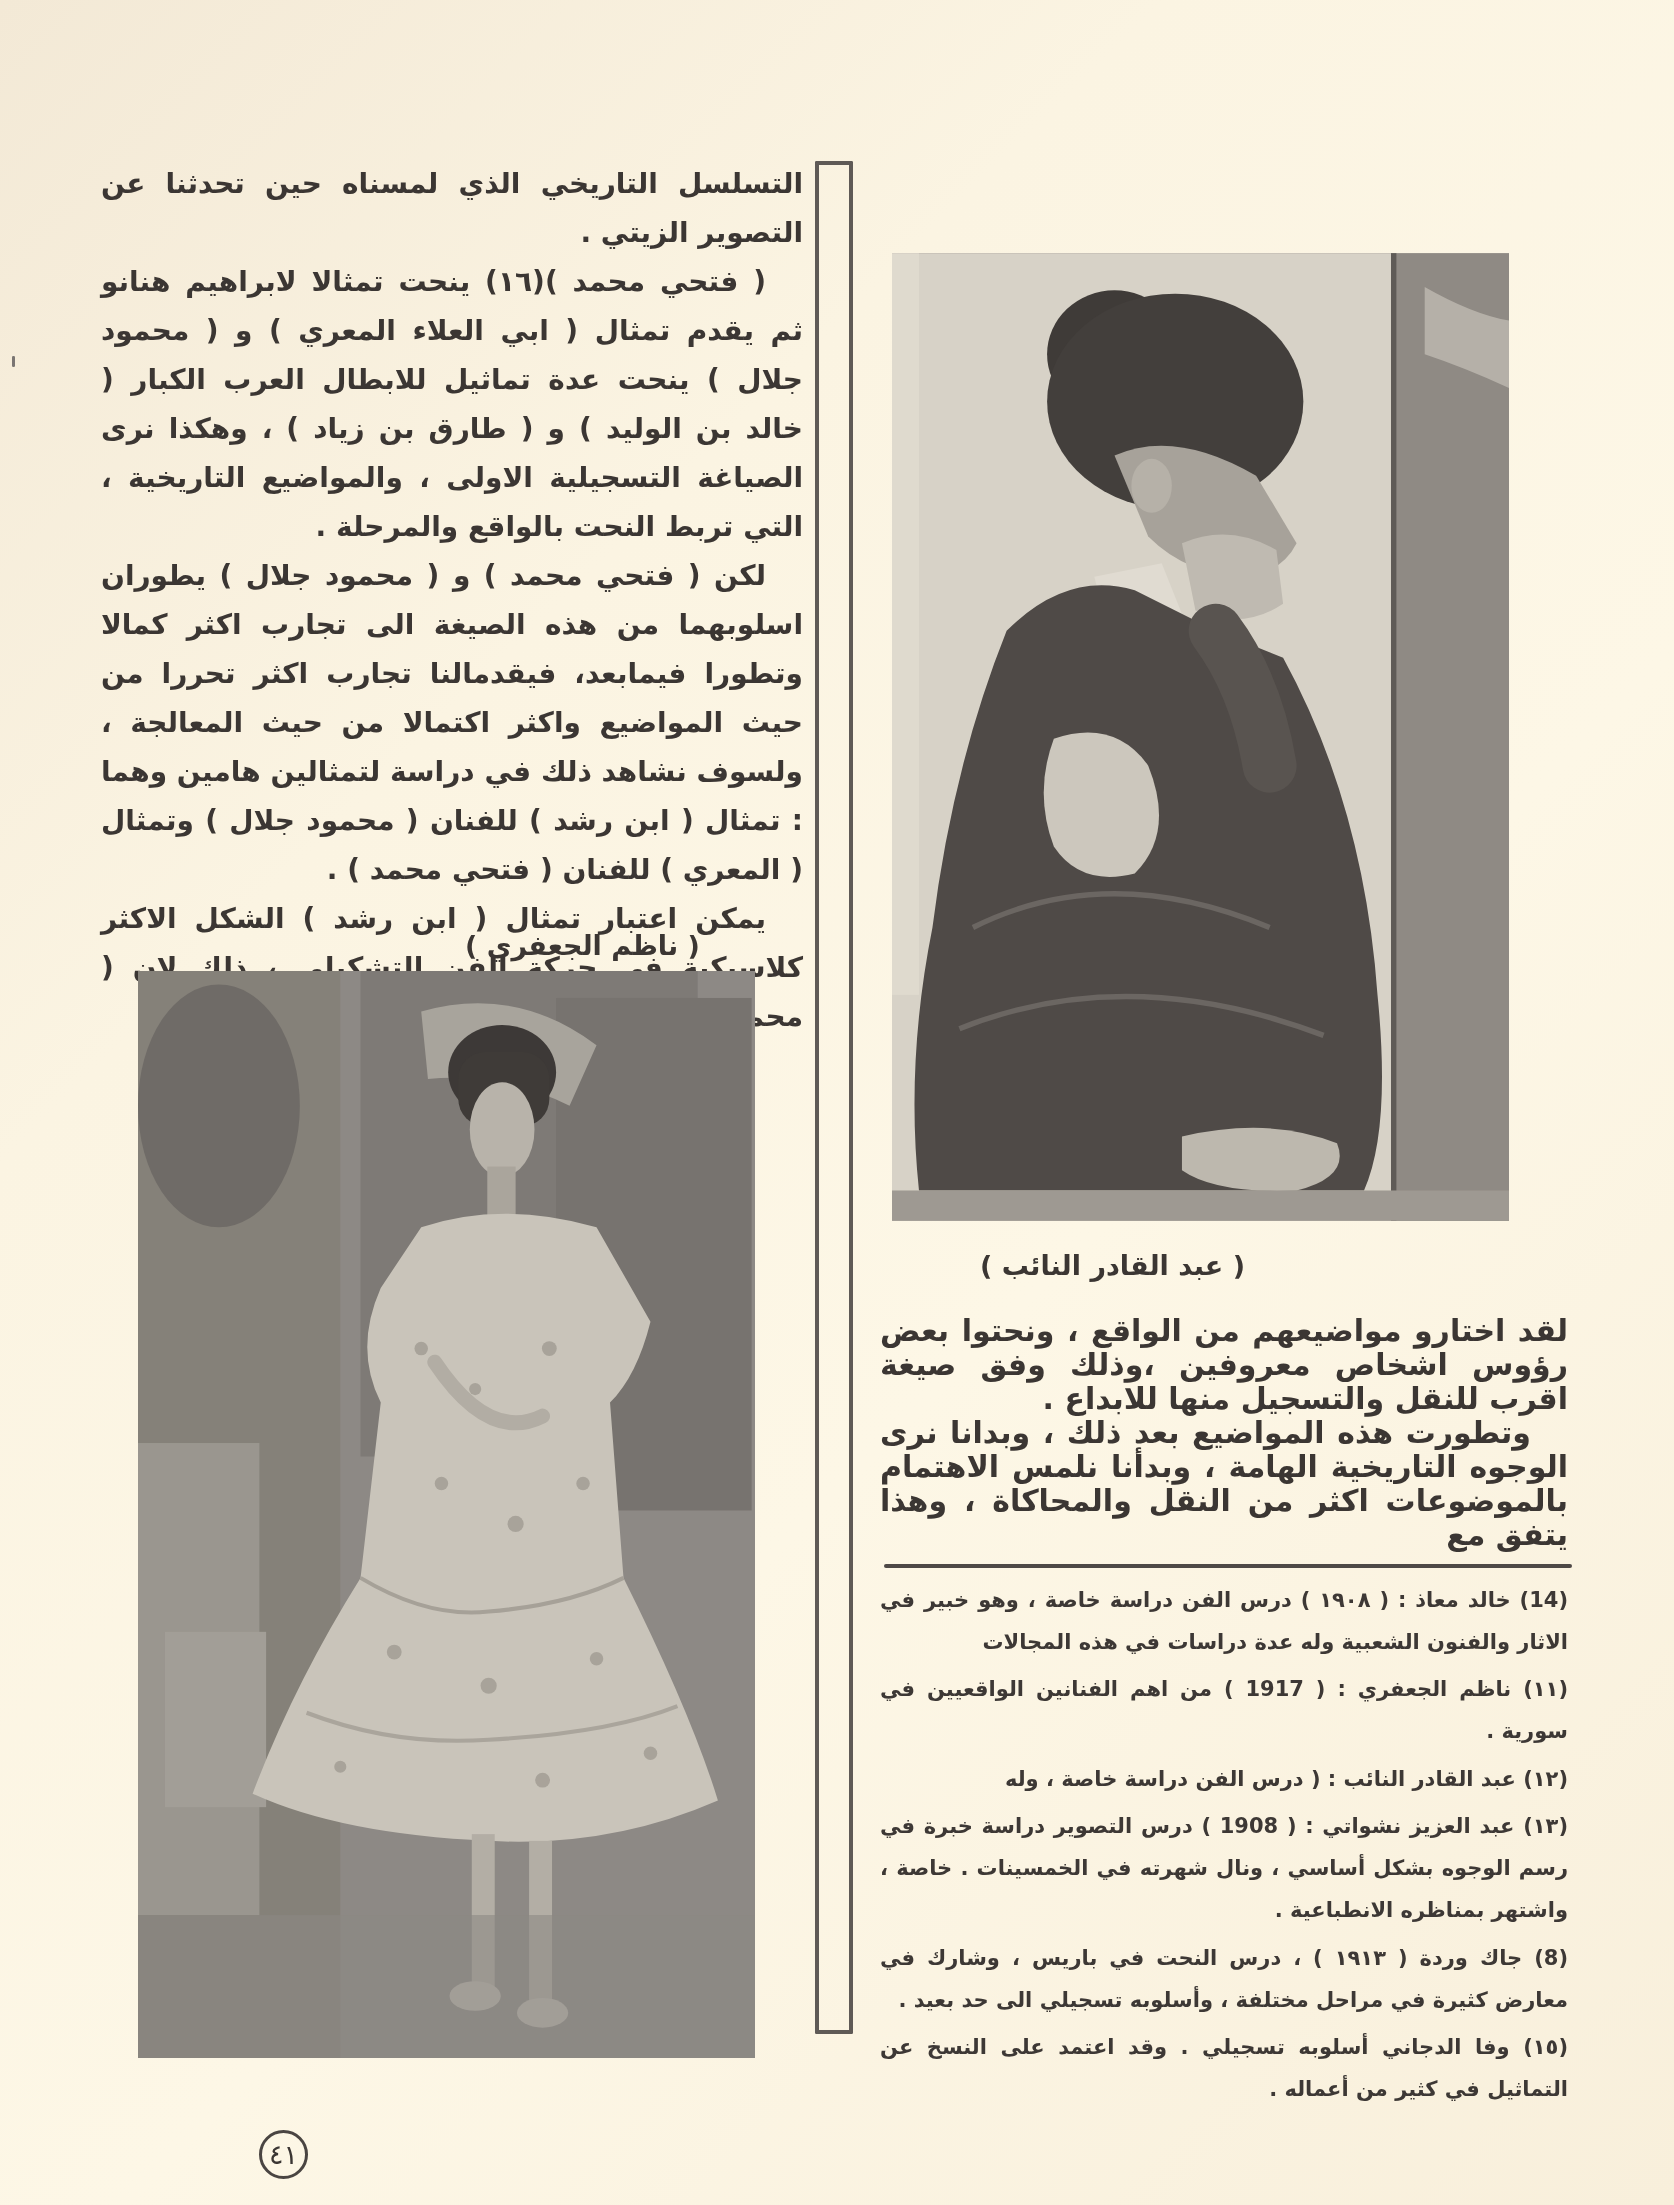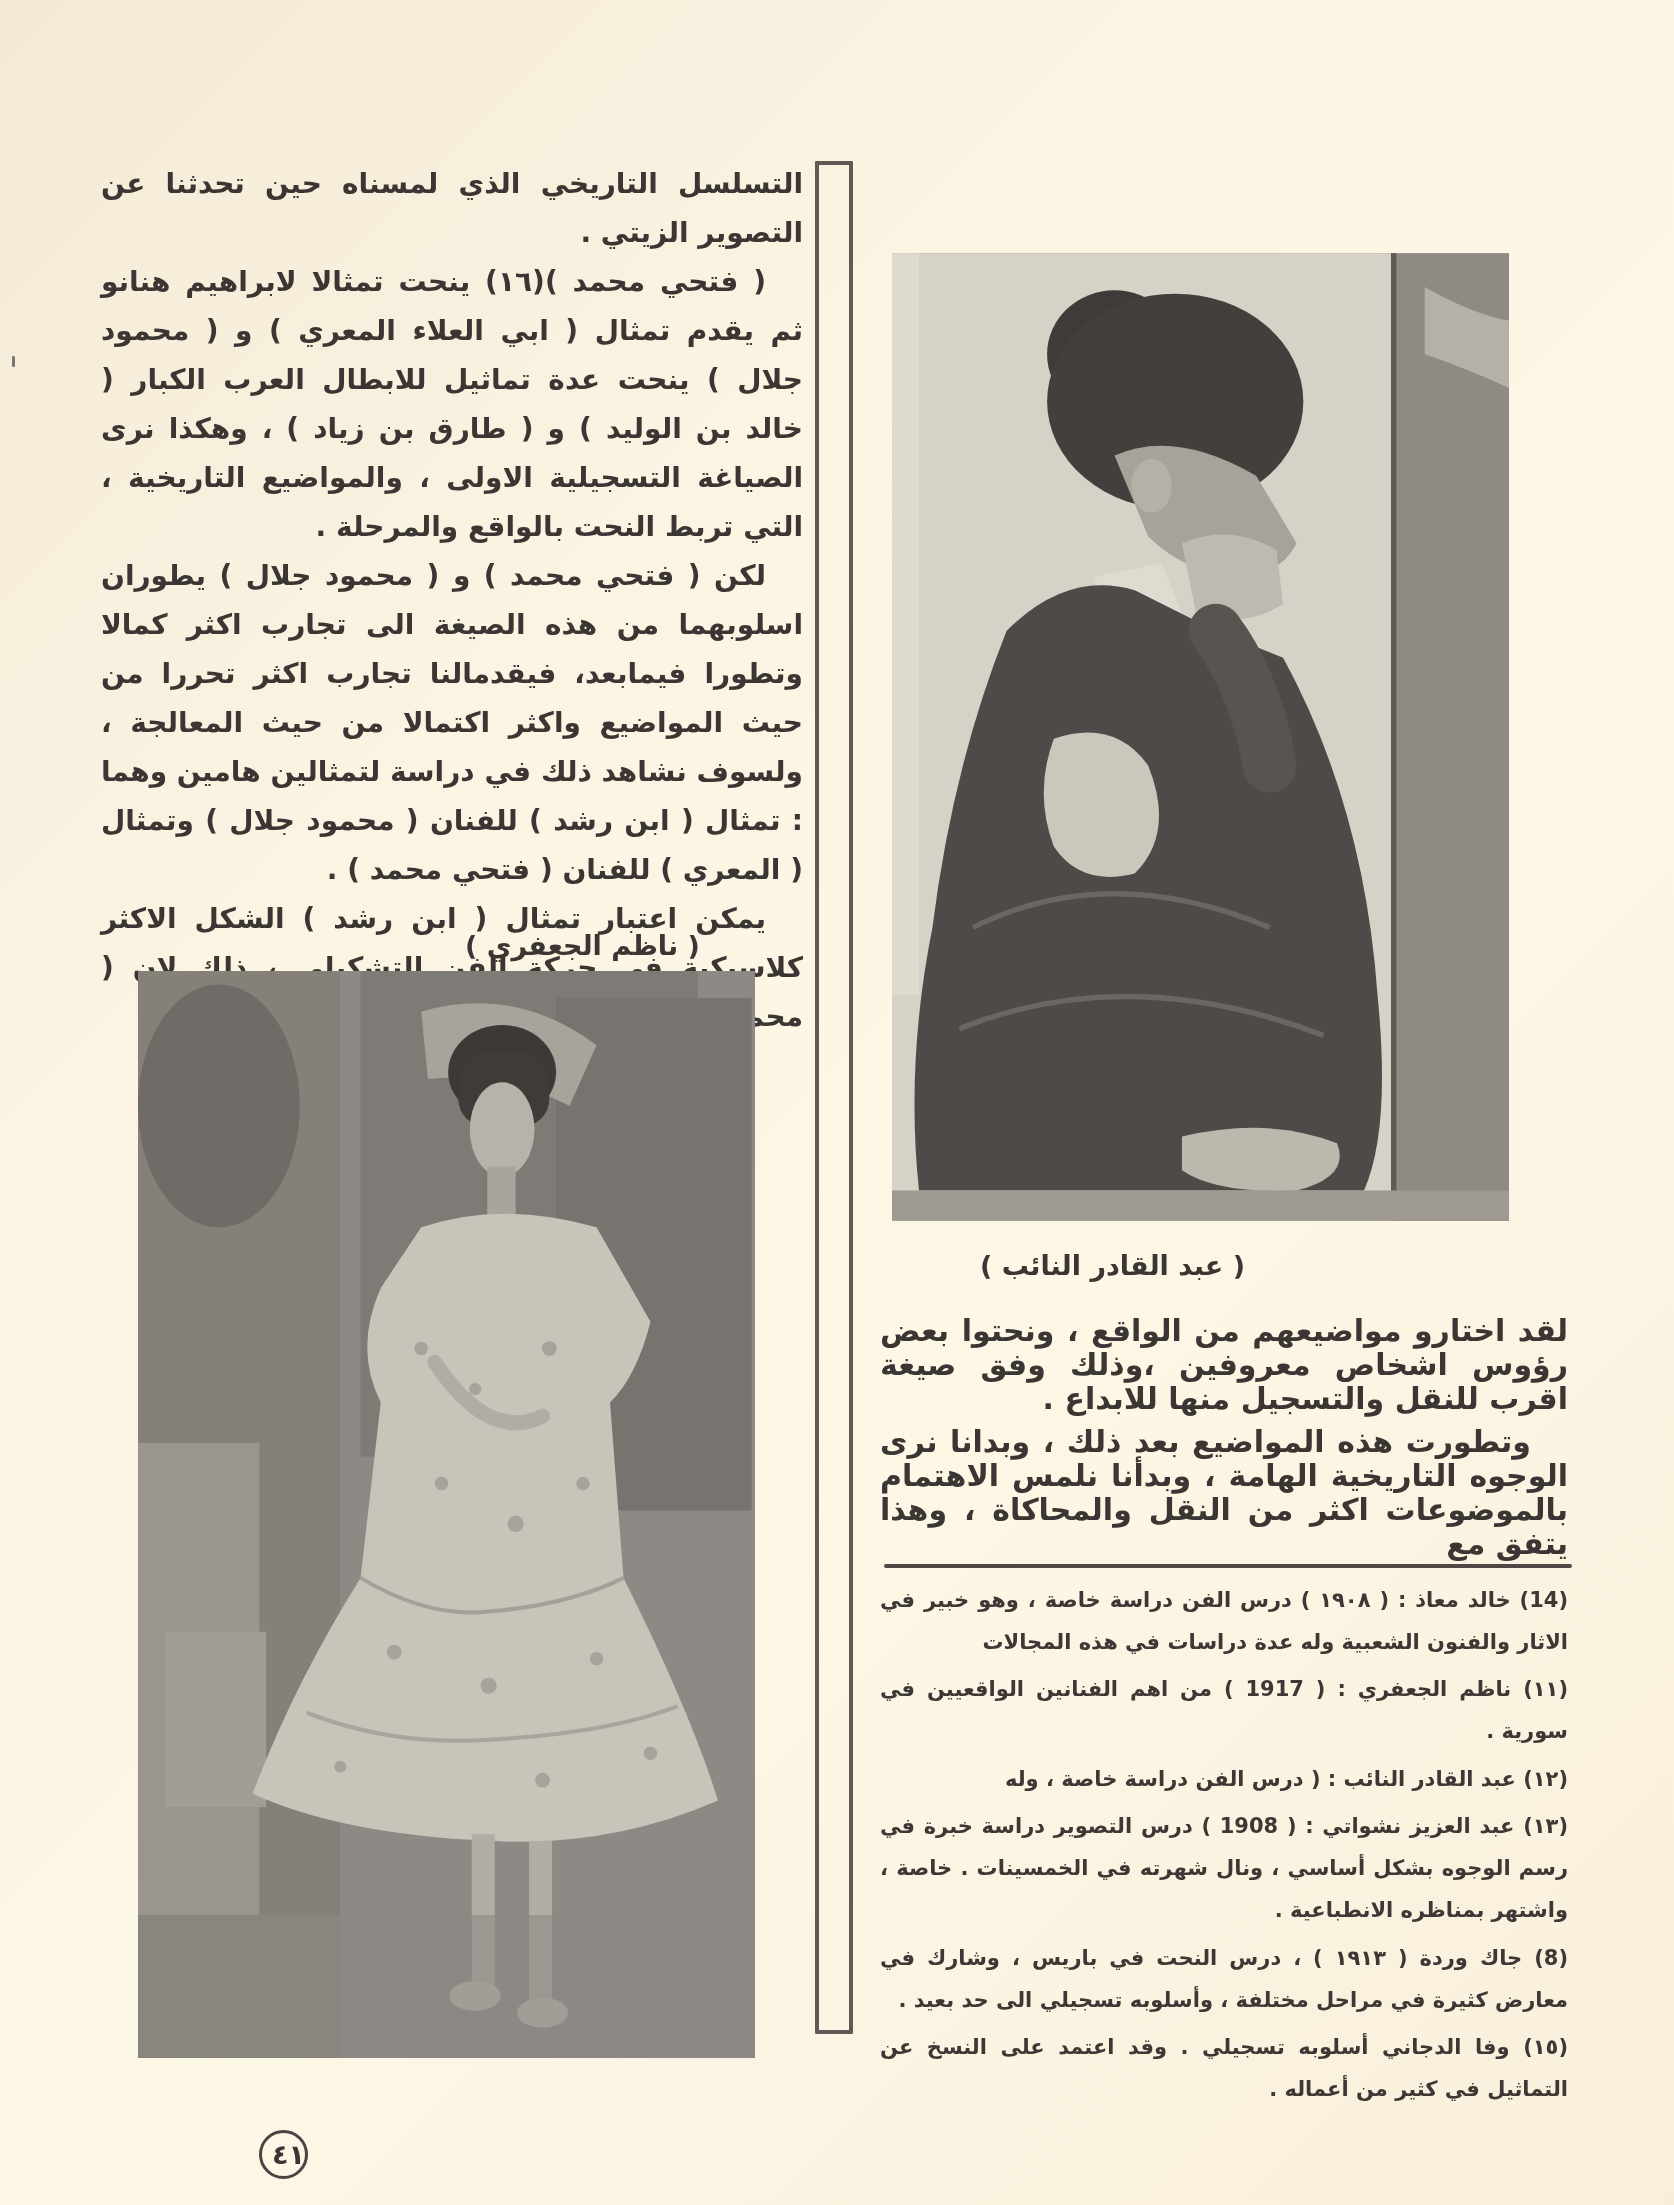--- a/index.html
+++ b/index.html
@@ -18,21 +18,21 @@
     left: 101px; top: 159px; width: 702px;
     font-size: 28px; line-height: 49px;
   }
   .left-col p { margin: 0; }
   .left-col .indent { text-indent: 37px; }
   .right-col {
     left: 880px; top: 1314px; width: 688px;
     font-size: 30px; line-height: 34px;
   }
   .right-col p { margin: 0; }
-  .right-col .indent { text-indent: 37px; margin-top: 9px; }
+  .right-col .indent { text-indent: 37px; }
   .caption {
     font-weight: bold; font-size: 27px; color: #3b3633; direction: rtl; white-space: nowrap;
   }
   .painting {
     background-color: #8a8682;
     overflow: hidden;
   }
   .divider-frame {
     left: 815px; top: 161px; width: 38px; height: 1873px;
     border: 4.7px solid #5f5a56; border-radius: 1.3px; box-sizing: border-box;
@@ -43,22 +43,22 @@
   }
   .footnotes {
     left: 880px; top: 1579px; width: 688px;
     font-size: 21px; line-height: 42px; direction: rtl; text-align: justify; text-align-last: right;
     font-weight: bold; color: #3d3835;
   }
   .footnotes p { margin: 0 0 5.4px 0; }
   .page-number {
     left: 259px; top: 2130px; width: 49px; height: 49px;
     border: 3.4px solid #4a4542; border-radius: 50%; box-sizing: border-box;
-    display: flex; align-items: center; justify-content: flex-start;
-    font-size: 27px; font-weight: bold; color: #3b3633;
+    display: flex; align-items: center; justify-content: center;
+    font-size: 27px; font-weight: normal; color: #3b3633;
   }
   .mark { left: 12px; top: 356px; width: 2.7px; height: 10.8px; background: #7a7572; border-radius: 1.3px; }
 </style>
 </head>
 <body>
 
 <div class="abs mark"></div>
 
 <div class="abs text-block left-col">
   <p>التسلسل التاريخي الذي لمسناه حين تحدثنا عن التصوير الزيتي .</p>

